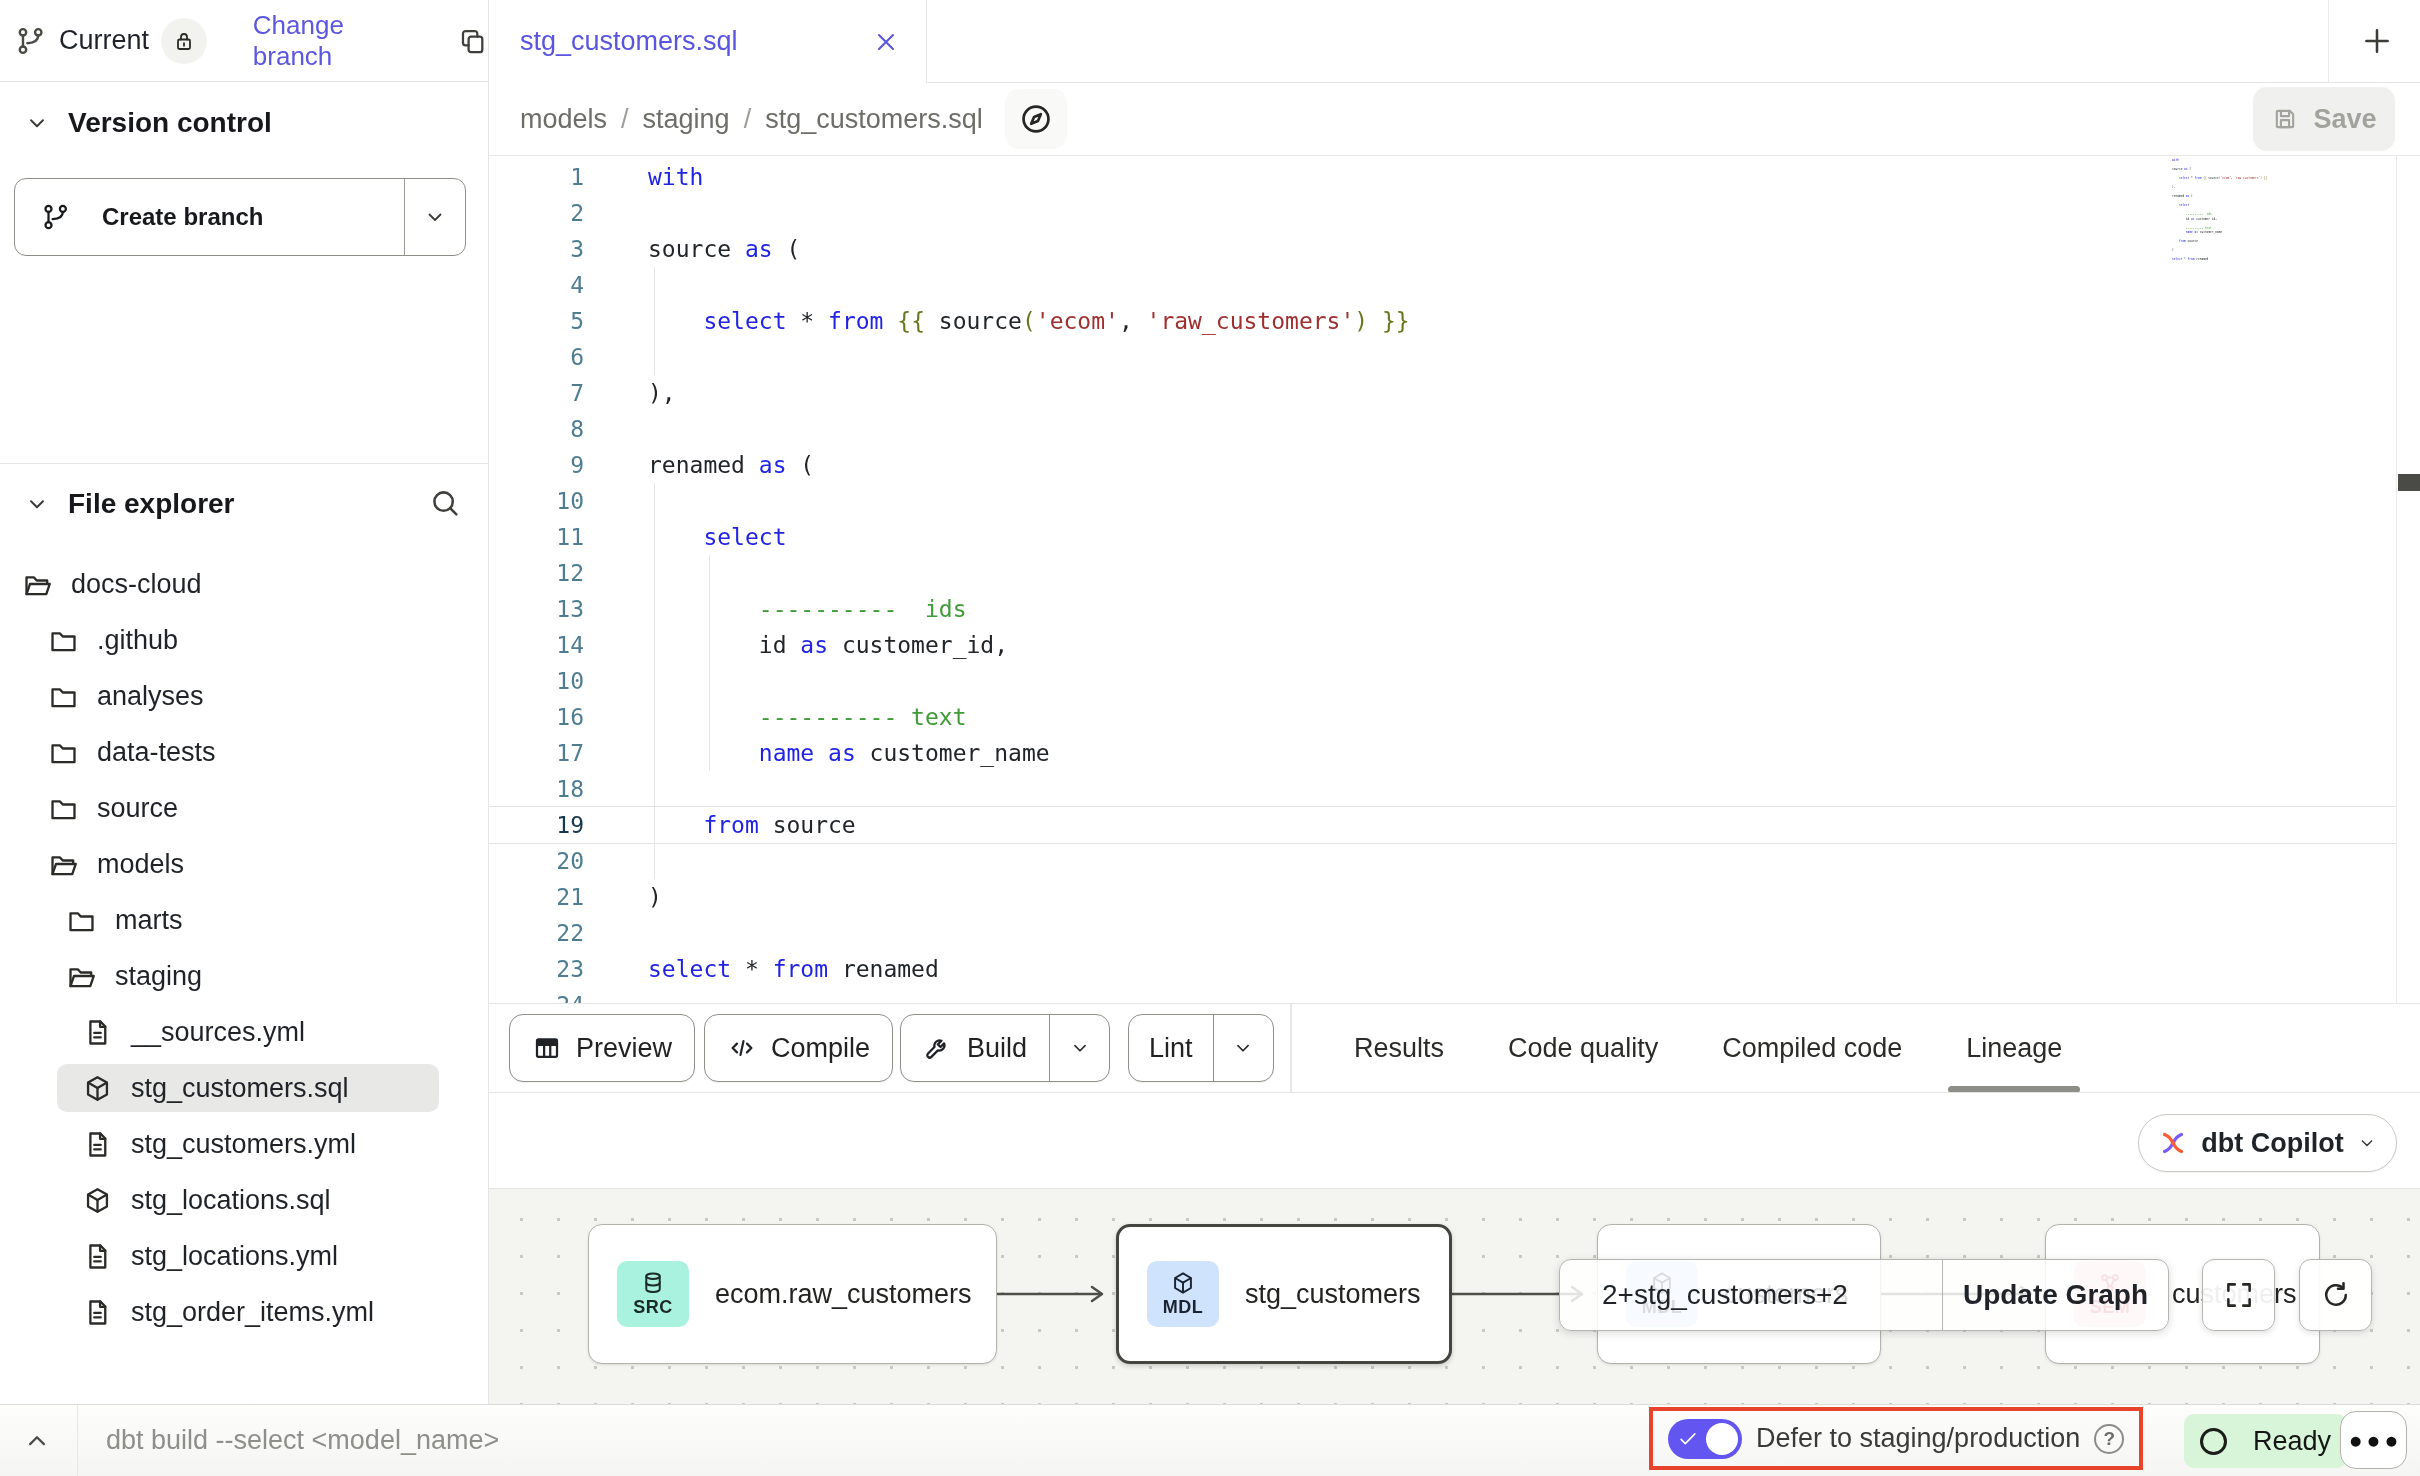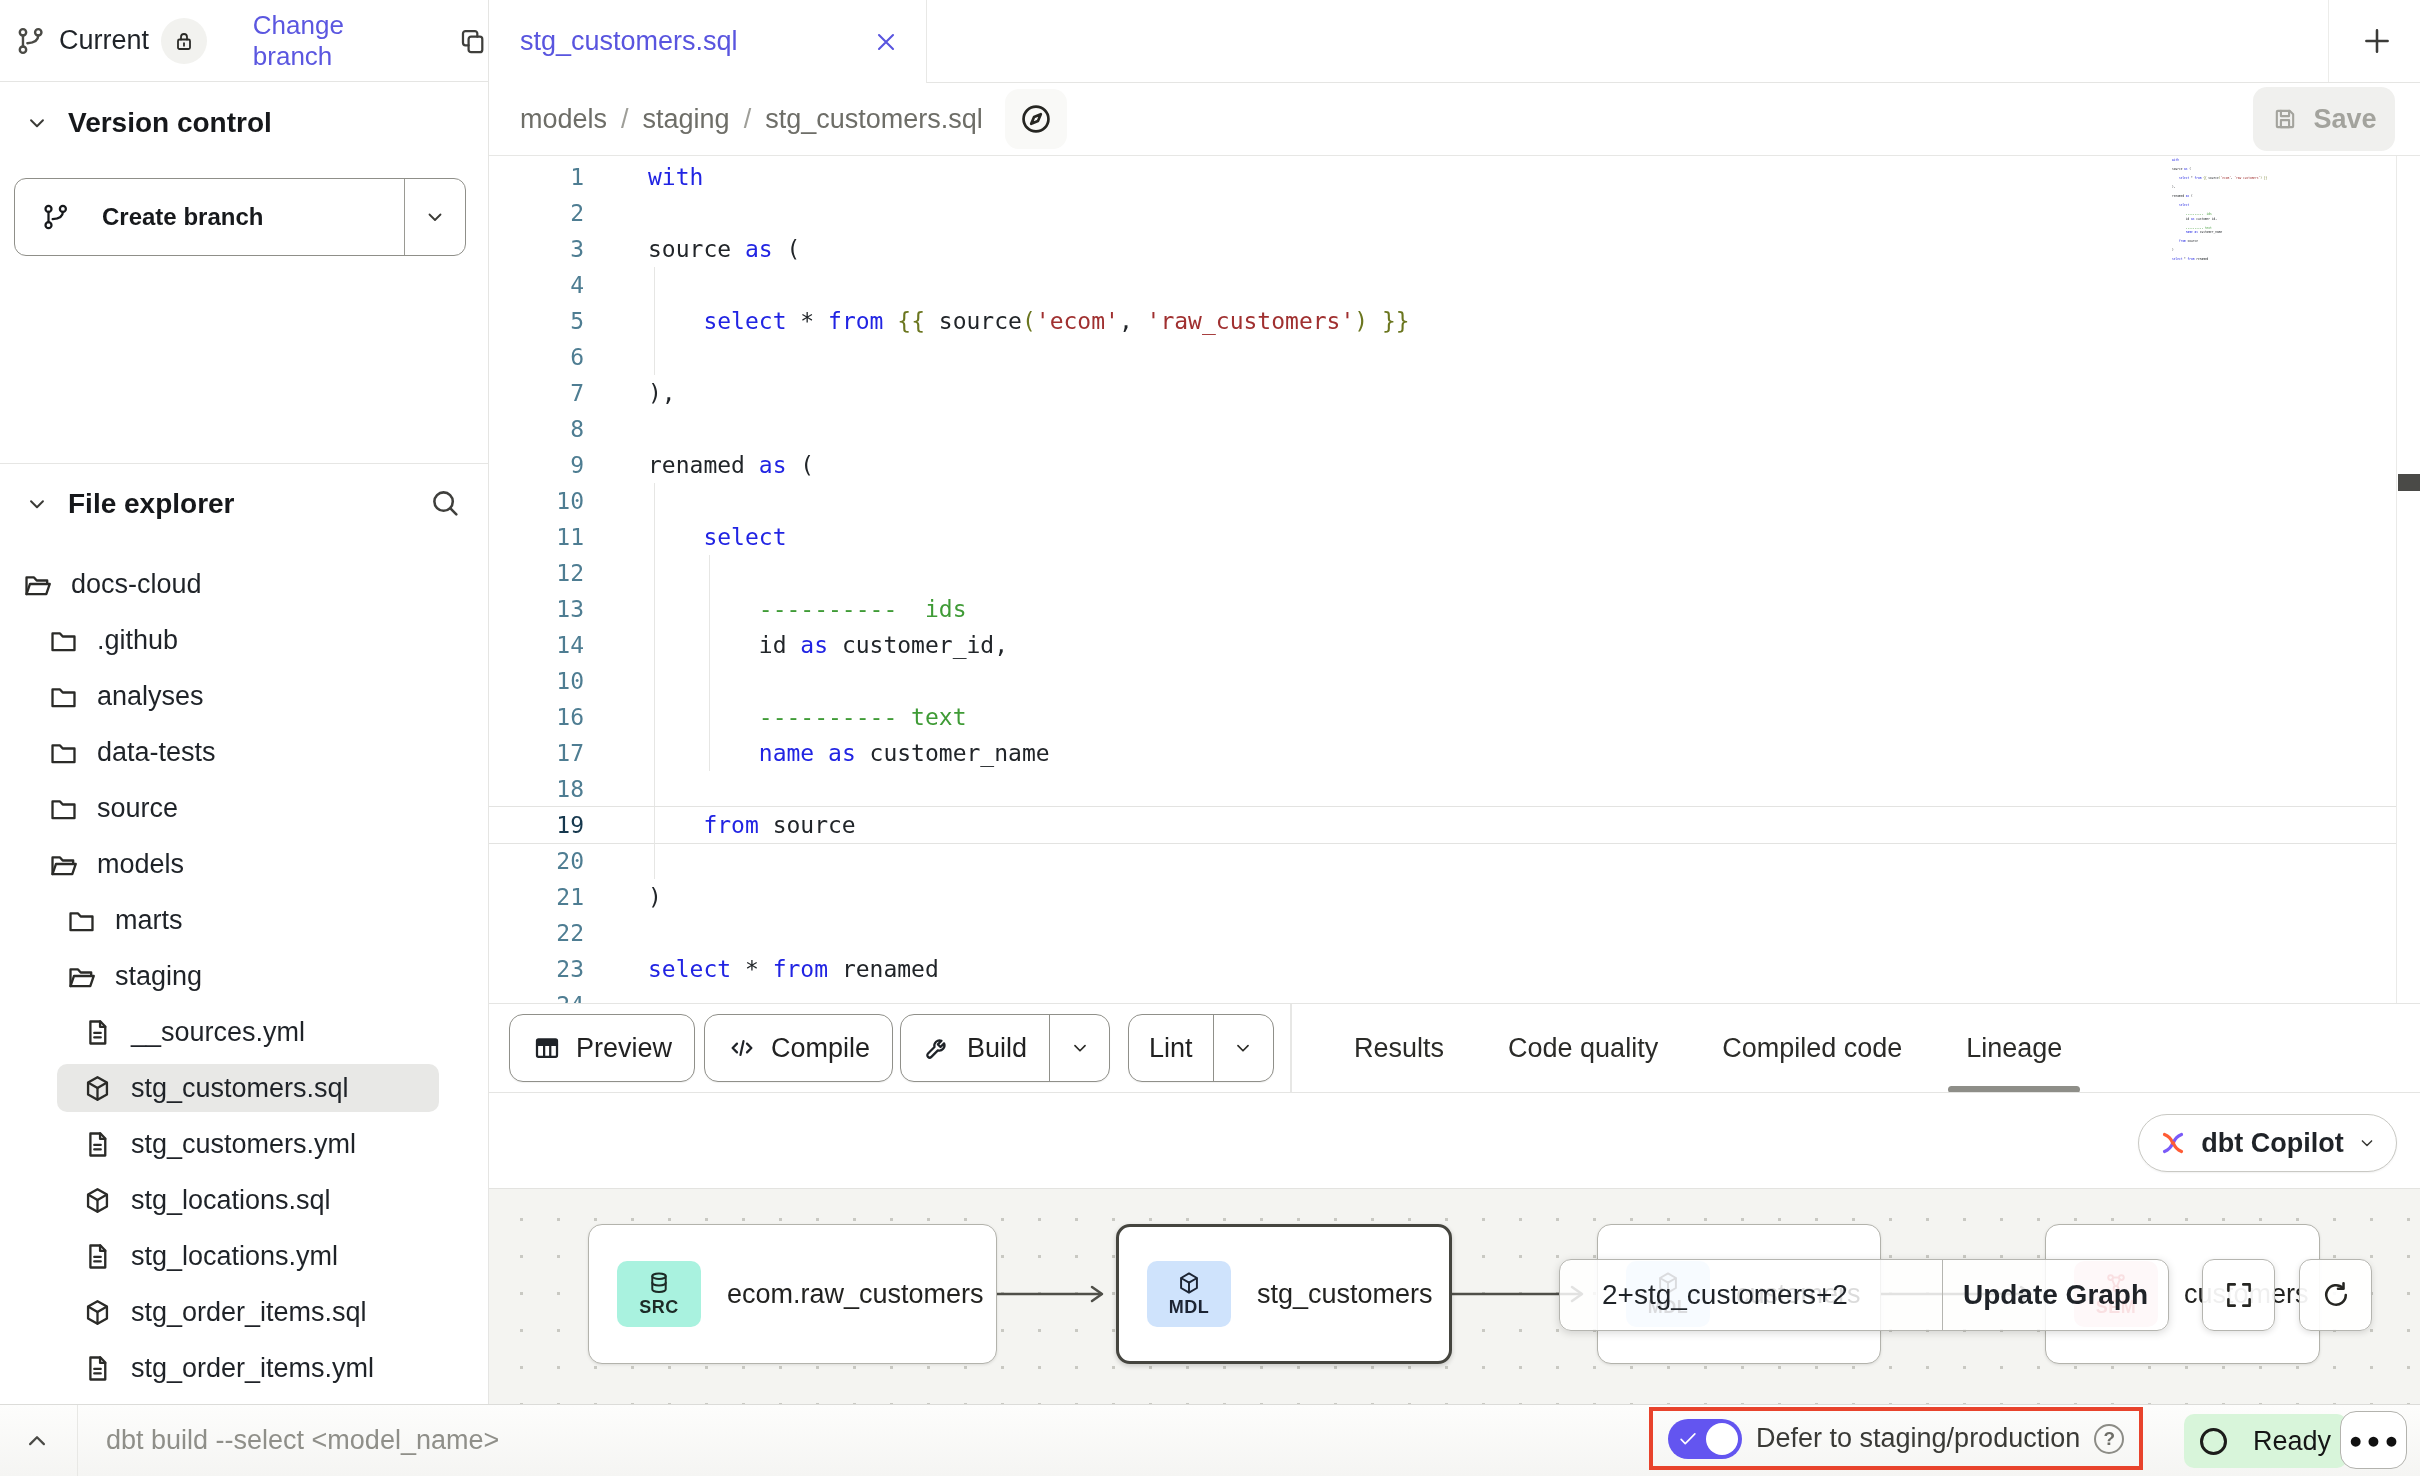--- a/index.html
+++ b/index.html
@@ -86,21 +86,21 @@
   
   .copilot-btn{position:absolute;left:2138px;top:1114px;width:259px;height:58px;border:1.5px solid #c9c9c4;border-radius:29px;background:#fff;display:flex;align-items:center;justify-content:center;gap:13px;font-size:27px;font-weight:600;color:#1f2328;box-shadow:0 1px 2px rgba(0,0,0,.06);cursor:pointer}
   .copilot-btn .logo{width:30px;height:30px}
   .copilot-btn .chev{width:20px;height:20px;color:#3a3a36}
 
   
   .lineage{position:absolute;left:489px;top:1188px;width:1931px;height:216px;background-color:#f4f4f1;border-top:1px solid #e3e3e0;background-image:radial-gradient(circle,#c9c9c3 1.6px,transparent 1.9px);background-size:37px 37px;background-position:14px 12px;overflow:hidden}
   .larrows{position:absolute;left:0;top:0;z-index:1}
   .lnode{position:absolute;top:35px;height:140px;background:#fff;border:1.6px solid #b3b3ac;border-radius:14px;display:flex;align-items:center;padding-left:28px;box-shadow:0 1px 3px rgba(0,0,0,.10);z-index:2;cursor:pointer}
   .lnode.selected{border:3px solid #45453f;box-shadow:0 2px 5px rgba(0,0,0,.18)}
-  .lbadge{width:84px;height:66px;border-radius:10px;display:flex;flex-direction:column;align-items:center;justify-content:center;gap:1px;flex:none}
+  .lbadge{width:72px;height:66px;border-radius:10px;display:flex;flex-direction:column;align-items:center;justify-content:center;gap:1px;flex:none}
   .lbadge .bicon{width:26px;height:26px}
   .lbadge .btext{font-size:18px;font-weight:700;letter-spacing:.5px}
   .b-src{background:#a9f2df;color:#1c2a26}.b-mdl{background:#cfe3fc;color:#1c2433}.b-sem{background:#f8d3da;color:#d8414f}
   .llabel{margin-left:26px;font-size:27px;color:#232321;white-space:nowrap}
   .graph-ctl{position:absolute;left:1070px;top:70px;width:610px;height:72px;background:rgba(255,255,255,.84);border:1.6px solid #b5b5b0;border-radius:12px;display:flex;box-shadow:0 2px 8px rgba(0,0,0,.15);z-index:3}
   .gc-input{width:383px;display:flex;align-items:center;padding-left:42px;font-size:28px;color:#1f2328;border-right:1.6px solid #b5b5b0;white-space:nowrap;overflow:hidden;cursor:text}
   .gc-btn{flex:1;display:flex;align-items:center;justify-content:center;font-size:28px;font-weight:600;color:#1f2328;cursor:pointer}
   .icon-btn{position:absolute;top:70px;width:73px;height:72px;background:rgba(255,255,255,.93);border:1.6px solid #b5b5b0;border-radius:12px;display:flex;align-items:center;justify-content:center;color:#26262;box-shadow:0 2px 6px rgba(0,0,0,.12);z-index:3;cursor:pointer}
   .icon-btn .icon{width:34px;height:34px;color:#26262;color:#262622}
   .fs-btn{left:1713px}.rf-btn{left:1810px}
@@ -315,30 +315,20 @@
         </div>
         <div class="tree-row">
           <span class="icon ticon" style="margin-left: 82px;">
             <svg viewBox="0 0 24 24" fill="none" stroke="currentColor" stroke-width="1.8" stroke-linecap="round" stroke-linejoin="round">
               <path d="M6.5 3.5h7.8l3.7 3.9v13.1H6.5z"></path>
               <path d="M14 3.5v4.2h4"></path>
               <path d="M9.5 12.3h5M9.5 15.8h5"></path>
             </svg>
           </span>
           <span class="tlabel">stg_locations.yml</span>
-        </div>
-        <div class="tree-row">
-          <span class="icon ticon" style="margin-left: 82px;">
-            <svg viewBox="0 0 24 24" fill="none" stroke="currentColor" stroke-width="1.8" stroke-linecap="round" stroke-linejoin="round">
-              <path d="M12 3.2l7.3 4.2v9.2L12 20.8l-7.3-4.2V7.4z"></path>
-              <path d="M5 7.6l7 4 7-4"></path>
-              <path d="M12 11.6v9"></path>
-            </svg>
-          </span>
-          <span class="tlabel">stg_order_items.sql</span>
         </div>
         <div class="tree-row">
           <span class="icon ticon" style="margin-left: 82px;">
             <svg viewBox="0 0 24 24" fill="none" stroke="currentColor" stroke-width="1.8" stroke-linecap="round" stroke-linejoin="round">
               <path d="M6.5 3.5h7.8l3.7 3.9v13.1H6.5z"></path>
               <path d="M14 3.5v4.2h4"></path>
               <path d="M9.5 12.3h5M9.5 15.8h5"></path>
             </svg>
           </span>
           <span class="tlabel">stg_order_items.yml</span>

